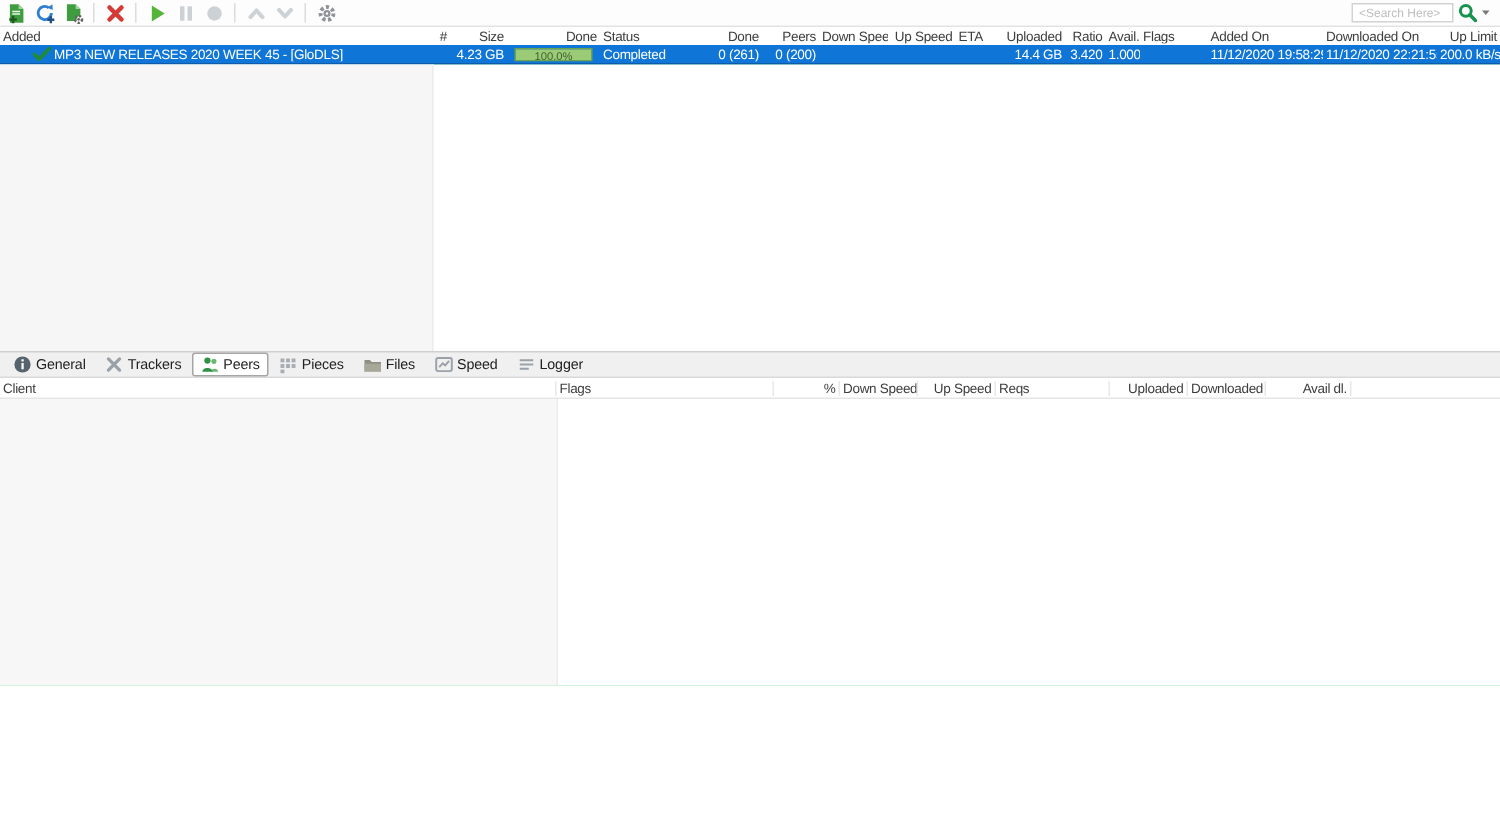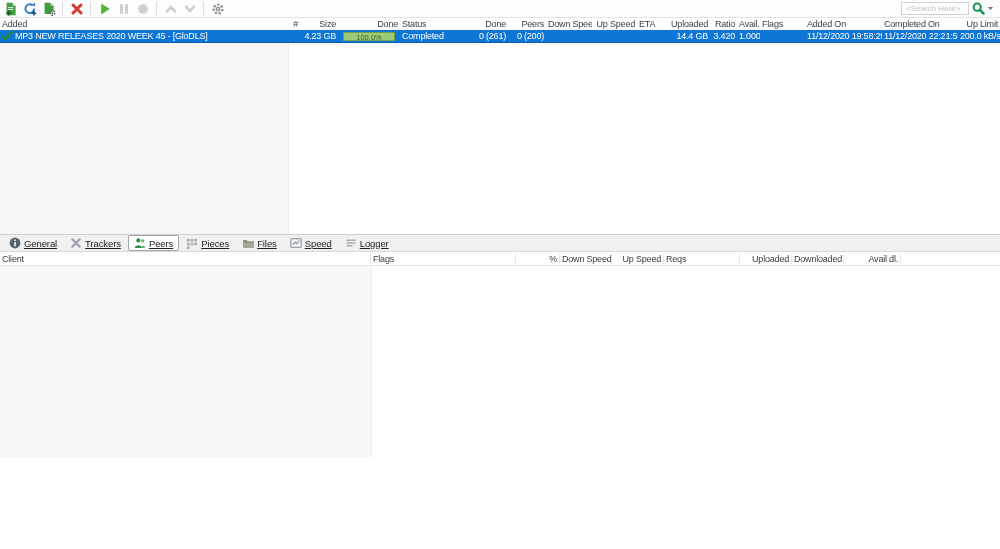--- a/index.html
+++ b/index.html
@@ -18,33 +18,33 @@
   .search-input::placeholder{color:#bdbdbd;}
   .search-btn{display:flex;align-items:center;gap:2px;}
 
   
   .grid-upper{display:grid;grid-template-columns:288px 12px 38px 62px 74px 34px 38px 46px 45px 23px 50px 27px 23px 45px 77px 76px 1fr;}
   .thead{flex:0 0 12px;height:12px;font-size:9px;color:#3d3d3d;align-items:center;background:#fff;}
   .c{padding:0 2px;white-space:nowrap;overflow:hidden;letter-spacing:-0.2px;box-sizing:border-box;}
   .c.r{text-align:right;}
   .trow{flex:0 0 13px;height:13px;font-size:9px;align-items:center;box-sizing:border-box;}
   .trow.selected{color:#fff;}
-  .namecell{display:flex;align-items:center;gap:2px;padding-left:1px;}
+  .namecell{display:flex;align-items:center;gap:2px;padding-left:1px;margin-left:21px;}
   .namecell .nm{white-space:nowrap;overflow:hidden;letter-spacing:-0.2px;}
   .pbar{height:9px;margin:0 3px;position:relative;box-sizing:border-box;padding-left:19px;}
   .pfill{position:absolute;top:0;left:0;bottom:0;}
   .plabel{position:absolute;left:0;right:0;top:0;bottom:0;text-align:center;font-size:7.5px;line-height:9px;letter-spacing:0;}
   .upper-rest{flex:1 1 auto;position:relative;background:#fff;}
   .gray-left{position:absolute;left:0;top:0;bottom:0;width:288px;background:#f6f6f6;border-right:1px solid #ececec;}
 
   
   .tabbar{flex:0 0 18px;height:18px;background:#f0f0f0;border-top:1px solid #cfcfcf;border-bottom:1px solid #d9d9d9;
           box-sizing:border-box;display:flex;align-items:center;padding-left:3px;gap:1px;}
   .tab{display:flex;align-items:center;gap:3px;height:14px;padding:0 5px;font-size:9.5px;color:#222;
-       border:1px solid transparent;cursor:default;letter-spacing:-0.1px;text-decoration:underline;}
+       border:1px solid transparent;cursor:default;letter-spacing:-0.1px;}
   .tab.active{background:#fff;border:1px solid #a6a6a6;border-radius:2px;}
   .tab-icon{display:flex;align-items:center;}
 
   
   .grid-lower{display:grid;grid-template-columns:371px 145px 44px 52px 52px 76px 52px 52px 57px 68px 1fr;}
   .lower-head{flex:0 0 14px;height:14px;font-size:9px;color:#3d3d3d;align-items:center;background:#fff;
               border-bottom:1px solid #e5e5e5;box-sizing:border-box;}
   .lower-head .c{border-right:1px solid #e8e8e8;height:10px;line-height:10px;}
   .lower-head .c.ipcol{padding-left:4px;}
   .lower-head .c.filler{border-right:none;}
@@ -152,21 +152,21 @@
       <div class="c r">Done</div>
       <div class="c r">Peers</div>
       <div class="c r">Down Speed</div>
       <div class="c r">Up Speed</div>
       <div class="c l">ETA</div>
       <div class="c r">Uploaded</div>
       <div class="c r">Ratio</div>
       <div class="c r">Avail.</div>
       <div class="c l">Flags</div>
       <div class="c l">Added On</div>
-      <div class="c l">Completed On</div>
+      <div class="c l">Downloaded On</div>
       <div class="c r">Up Limit</div>
     </div>
 
   <div class="trow grid-upper selected" id="torrent-row" style="background: rgb(15, 118, 215); border-bottom: 1px solid rgb(12, 92, 171);">
       <div class="c namecell">
         <span style="display: flex;">
           <svg width="12" height="10" viewBox="0 0 12 10">
             <path d="M1 5.2 L4.2 8.4 L11 1.2" fill="none" stroke="#1f8a3c" stroke-width="2.6" stroke-linecap="round" stroke-linejoin="round"></path>
           </svg>
         </span>

